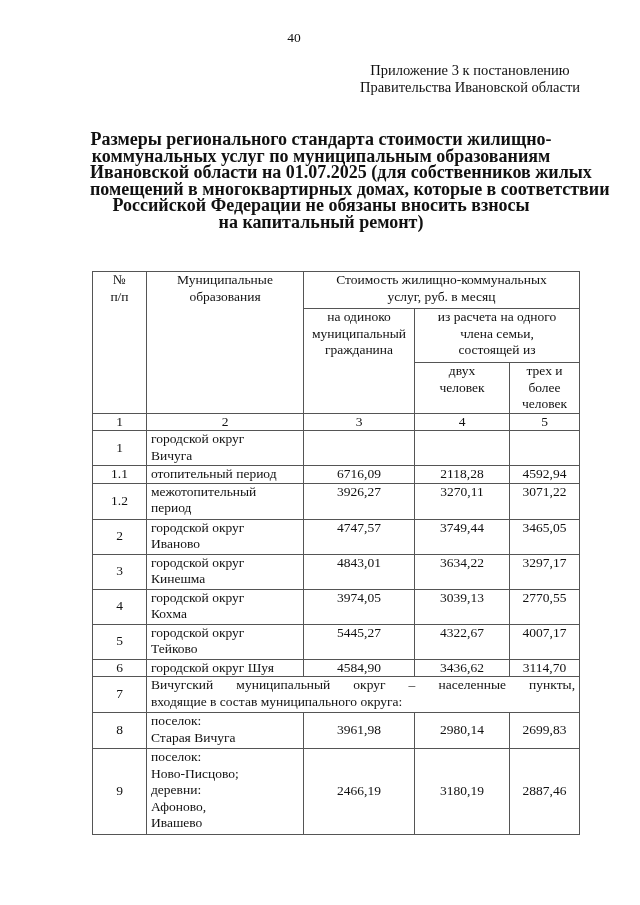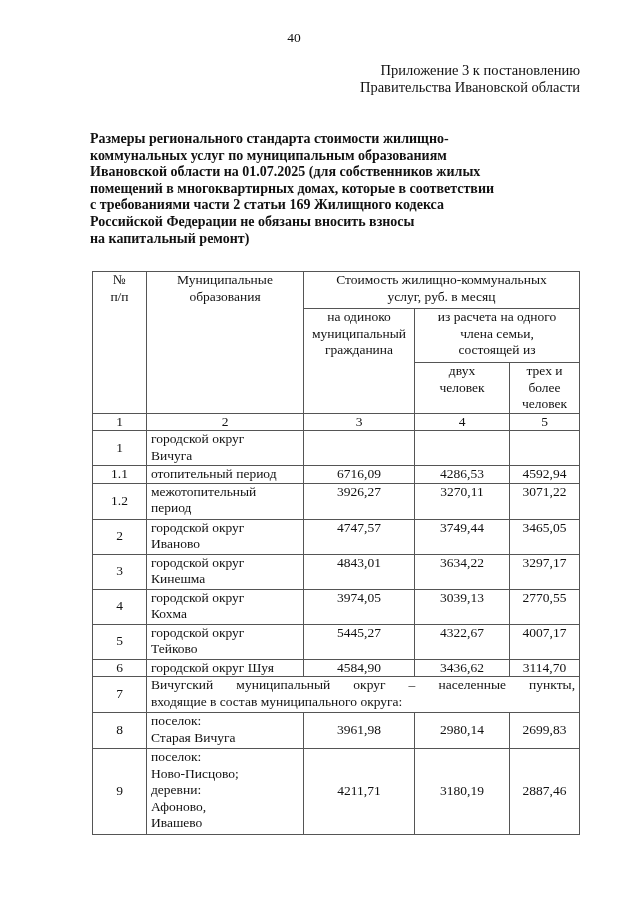--- a/index.html
+++ b/index.html
@@ -8,24 +8,24 @@
     font-family: "Liberation Serif", serif; color: #111;
   }
   .page-number {
     position: absolute; top: 30px; left: 0; width: 588px; text-align: center;
     font-size: 13.5px;
   }
   .appendix {
     position: absolute; top: 62px; right: 60px; text-align: right;
     font-size: 14.5px; line-height: 17px;
   }
-  .appendix div { white-space: nowrap; }
+  .appendix div { white-space: nowrap; text-align: center; }
   .title {
-    position: absolute; top: 131px; left: 90px; width: 462px; 
-    font-weight: bold; font-size: 14px; line-height: 16.6px;
+    position: absolute; top: 131px; left: 90px; width: 462px; text-align: center;
+    font-weight: bold; font-size: 18px; line-height: 16.6px;
   }
   .title div { white-space: nowrap; }
   table.main {
     position: absolute; top: 271px; left: 92px; width: 487px;
     border-collapse: collapse; table-layout: fixed;
     font-size: 13.5px; line-height: 16.5px;
   }
   table.main td {
     border: 1px solid #555; padding: 0 4px; vertical-align: top;
   }
@@ -44,21 +44,20 @@
 <div class="appendix">
   <div>Приложение 3 к постановлению</div>
   <div>Правительства Ивановской области</div>
 </div>
 
 <div class="title">
   <div>Размеры регионального стандарта стоимости жилищно-</div>
   <div>коммунальных услуг по муниципальным образованиям</div>
   <div>Ивановской области на 01.07.2025 (для собственников жилых</div>
   <div>помещений в многоквартирных домах, которые в соответствии</div>
-  <div>с требованиями части 2 статьи 169 Жилищного кодекса</div>
   <div>Российской Федерации не обязаны вносить взносы</div>
   <div>на капитальный ремонт)</div>
 </div>
 
 <table class="main">
   <colgroup>
     <col style="width:54px">
     <col style="width:157px">
     <col style="width:111px">
     <col style="width:95px">
@@ -120,21 +119,21 @@
       <td class="val"></td>
       <td class="val"></td>
     </tr>
 
     <tr>
       <td class="c vm">1.1</td>
       <td class="name">
         <div style="white-space:nowrap">отопительный период</div>
       </td>
       <td class="val">6716,09</td>
-      <td class="val">4286,53</td>
+      <td class="val">2118,28</td>
       <td class="val">4592,94</td>
     </tr>
 
     <tr style="height:36px">
       <td class="c vm">1.2</td>
       <td class="name">
         <div>межотопительный</div>
         <div>период</div>
       </td>
       <td class="val">3926,27</td>
@@ -217,18 +216,18 @@
 
     <tr style="height:86px">
       <td class="c vm">9</td>
       <td class="name">
         <div>поселок:</div>
         <div>Ново-Писцово;</div>
         <div>деревни:</div>
         <div>Афоново,</div>
         <div>Ивашево</div>
       </td>
-      <td class="val vm">4211,71</td>
+      <td class="val vm">2466,19</td>
       <td class="val vm">3180,19</td>
       <td class="val vm">2887,46</td>
     </tr>
   </tbody>
 </table>
 
 </body></html>

